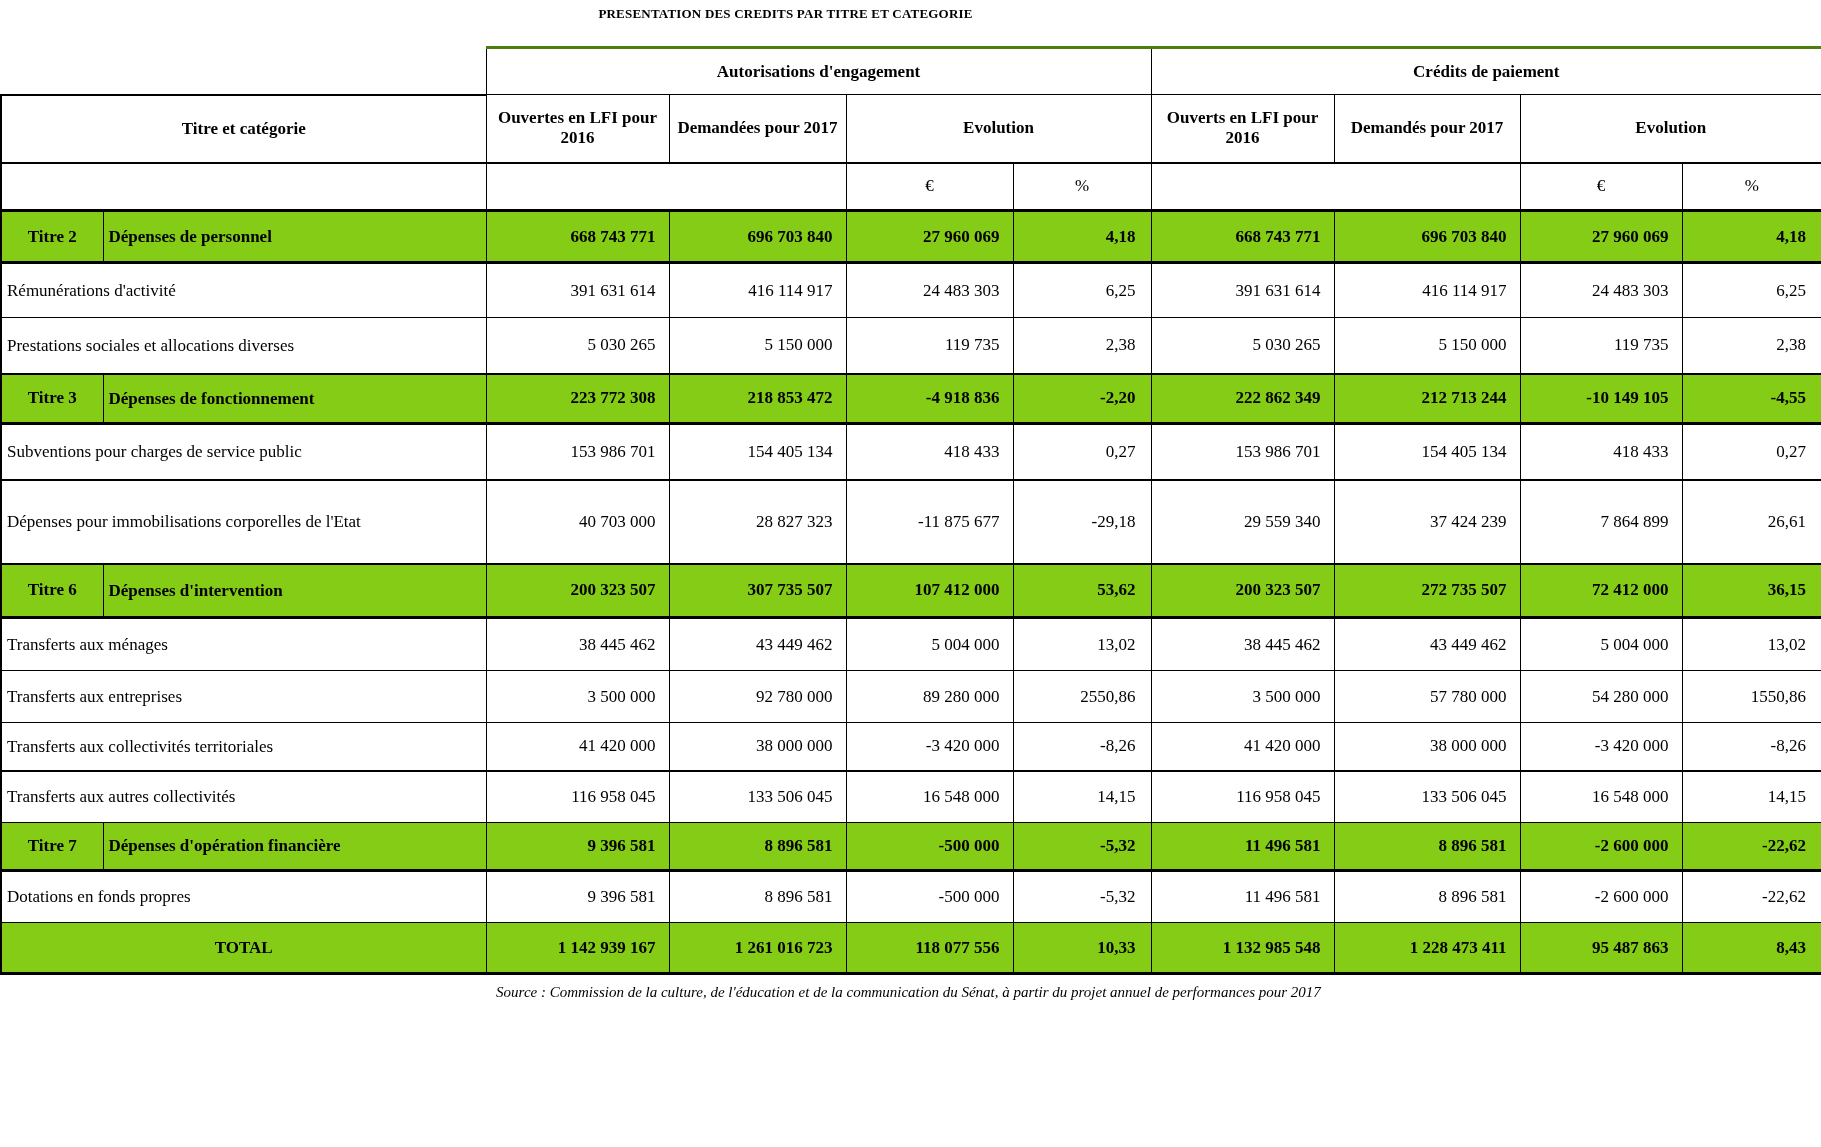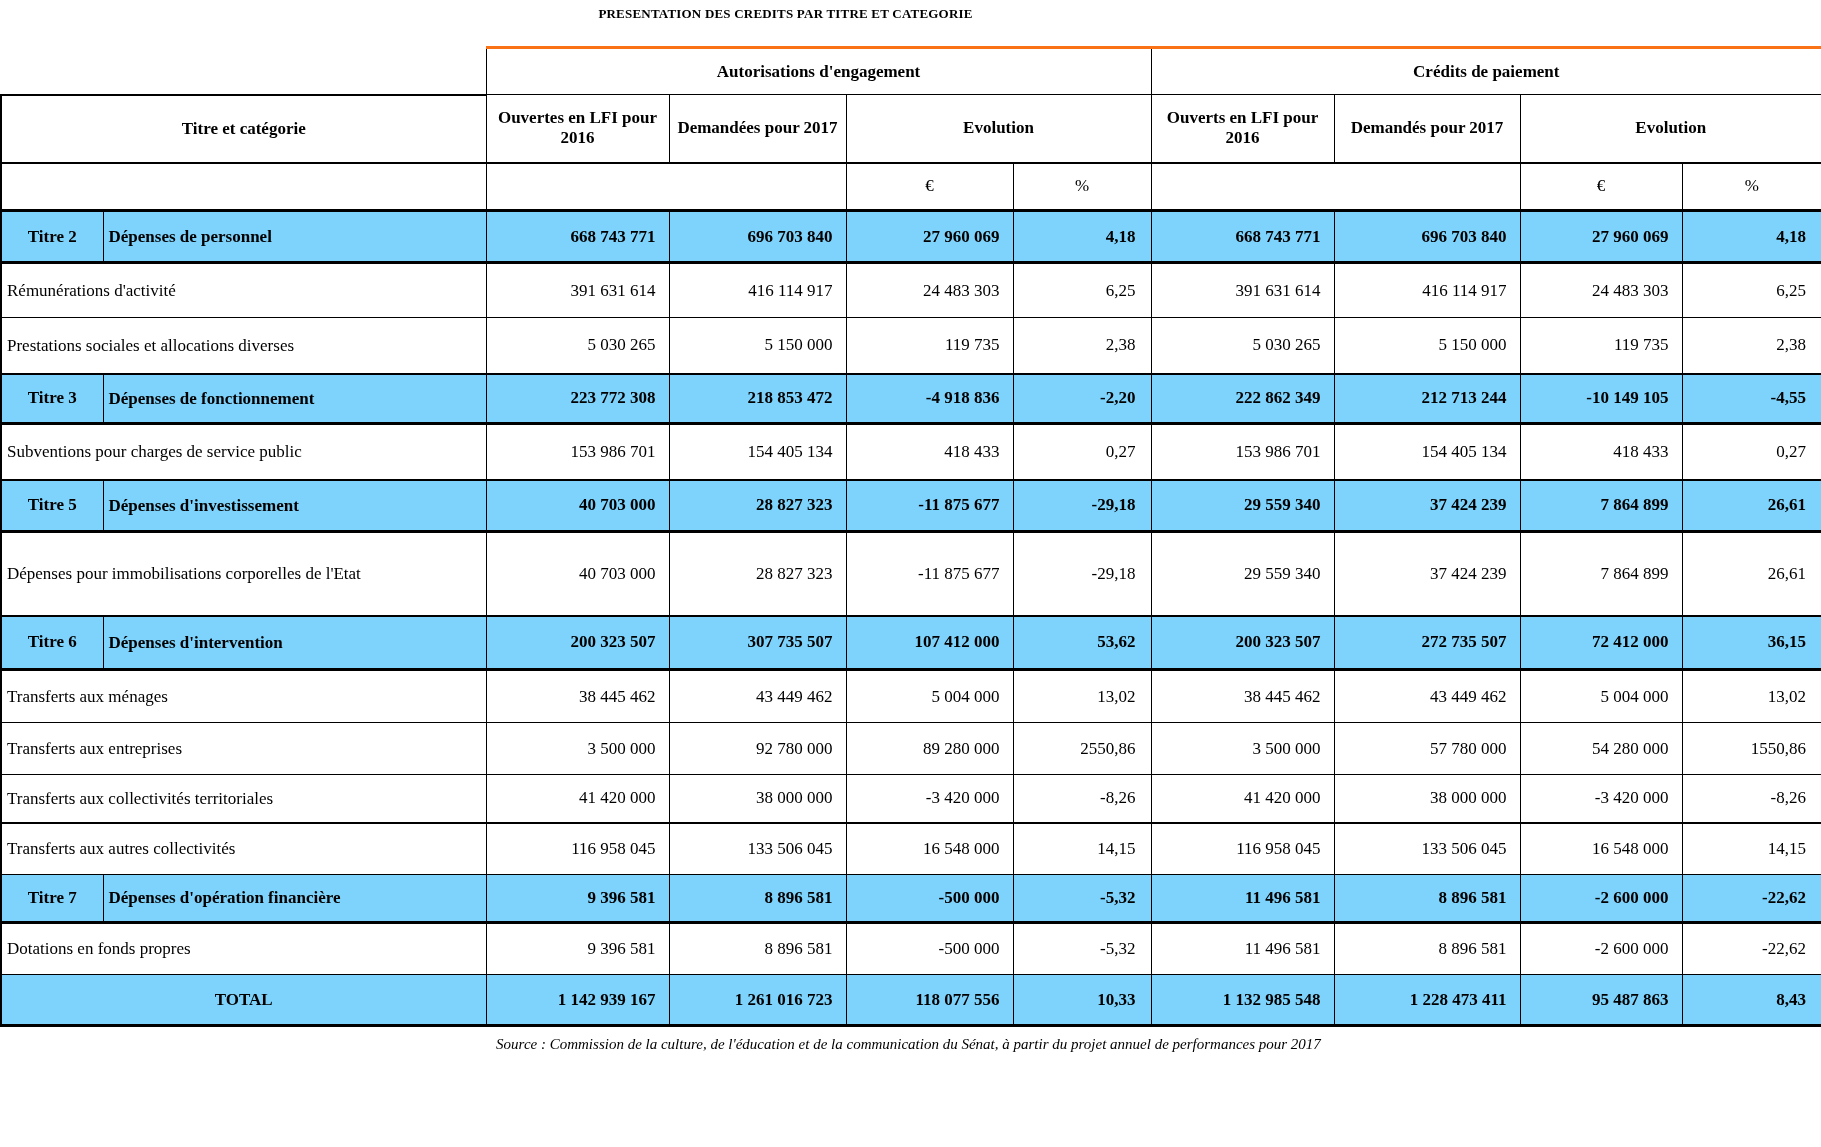--- a/index.html
+++ b/index.html
@@ -7,23 +7,23 @@
   .page{position:relative;width:1821px;height:1147px;background:#fff;overflow:hidden;}
   .title{box-sizing:border-box;width:1821px;padding-top:6px;padding-right:250px;height:46px;
          text-align:center;font-weight:bold;font-size:13px;letter-spacing:.2px;}
   table.credits{border-collapse:collapse;table-layout:fixed;width:1821px;}
   td{border:1px solid #000;font-size:17px;padding:0;vertical-align:middle;overflow:hidden;}
   .lbl{text-align:left;padding:4px 5px;line-height:1.25;}
   .num{text-align:right;padding-right:13px;}
   .pct{text-align:right;padding-right:15px;}
   .ctr{text-align:center;}
   .b{font-weight:bold;}
-  tr.gray td{background:#7dd3fc;}
+  tr.gray td{background:#84cc16;}
   .void{border:none;background:#fff;}
-  .bt3{border-top:3px solid #f97316;}
+  .bt3{border-top:3px solid #4d7c0f;}
   .bt2{border-top:2px solid #000;}
   .bl2{border-left:2px solid #000;}
   .br2{border-right:2px solid #000;}
   tr.bb2 > td{border-bottom:2px solid #000;}
   tr.bb3 > td{border-bottom:3px solid #000;}
   tr.hA{height:47px;} tr.hB{height:68px;} tr.hC{height:48px;}
   .source{box-sizing:border-box;width:1821px;padding-right:4px;margin-top:9px;
           text-align:center;font-style:italic;font-size:15px;}
 </style>
 </head>
@@ -122,32 +122,20 @@
           <td class="lbl bl2" colspan="2">Subventions pour charges de service public</td>
           <td class="num">153 986 701</td>
           <td class="num">154 405 134</td>
           <td class="num">418 433</td>
           <td class="pct">0,27</td>
           <td class="num">153 986 701</td>
           <td class="num">154 405 134</td>
           <td class="num">418 433</td>
           <td class="pct br2">0,27</td>
         </tr>
-        <tr class="bb3 gray" style="height: 52px;">
-          <td class="ctr b bl2">Titre 5</td>
-          <td class="lbl b">Dépenses d'investissement</td>
-          <td class="num b">40 703 000</td>
-          <td class="num b">28 827 323</td>
-          <td class="num b">-11 875 677</td>
-          <td class="pct b">-29,18</td>
-          <td class="num b">29 559 340</td>
-          <td class="num b">37 424 239</td>
-          <td class="num b">7 864 899</td>
-          <td class="pct b br2">26,61</td>
-        </tr>
         <tr class="bb2" style="height: 84px;">
           <td class="lbl bl2" colspan="2">Dépenses pour immobilisations corporelles de l'Etat</td>
           <td class="num">40 703 000</td>
           <td class="num">28 827 323</td>
           <td class="num">-11 875 677</td>
           <td class="pct">-29,18</td>
           <td class="num">29 559 340</td>
           <td class="num">37 424 239</td>
           <td class="num">7 864 899</td>
           <td class="pct br2">26,61</td>

